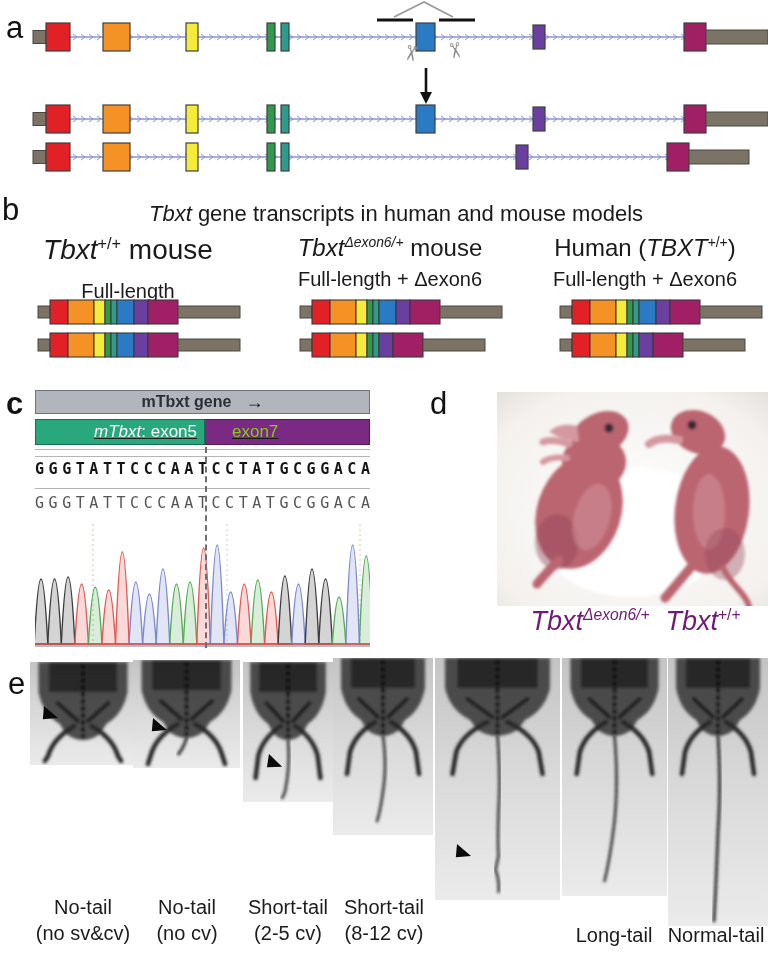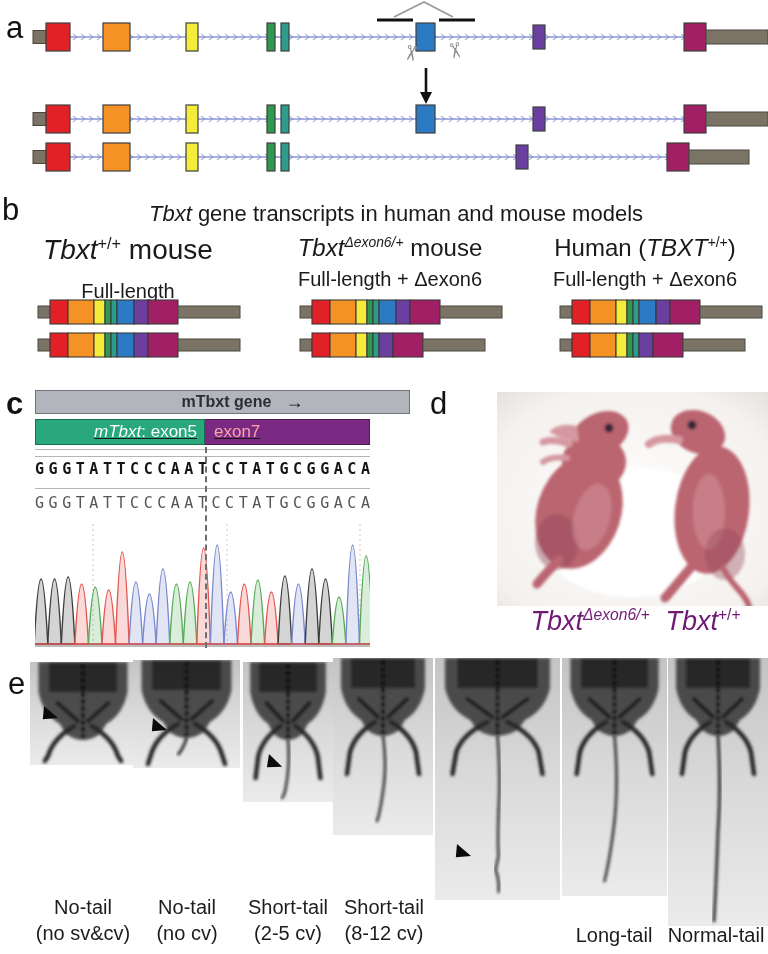--- a/index.html
+++ b/index.html
@@ -13,27 +13,27 @@
   i{font-style:italic;}
   .btitle{font-size:22px;}
   .rich{white-space:nowrap;}
   .rule{position:absolute;left:35px;width:335px;height:0;border-top:1px solid #b5b5b5;}
   .seqrow{position:absolute;left:35px;width:335px;display:flex;justify-content:space-between;
           font-family:"DejaVu Sans Mono",monospace;}
   .seqbold{font-weight:bold;font-size:15px;color:#141414;}
   .seqgray{font-size:15px;color:#555;}
   .genebar{position:absolute;left:35px;top:390px;width:333px;height:22px;background:#b2b6bc;
            border:1.5px solid #70747a;display:flex;align-items:center;justify-content:center;
-           font-size:16px;font-weight:bold;color:#2b2f33;padding-left:40px;}
+           font-size:16px;font-weight:bold;color:#2b2f33;}
   .genebar .arr{margin-left:14px;font-size:18px;color:#111;}
   .exonbars{position:absolute;left:35px;top:419px;width:335px;height:26px;display:flex;text-decoration:underline;}
   .ex5{width:170px;background:#29a87d;border:1px solid rgba(0,0,0,.35);color:#fff;font-size:17px;
        display:flex;align-items:center;justify-content:flex-end;padding-right:7px;box-sizing:border-box;}
-  .ex7{flex:1;background:#7a2a83;border:1px solid rgba(0,0,0,.35);border-left:none;color:#fca5a5;
-       font-size:17px;display:flex;align-items:center;padding-left:9px;box-sizing:border-box;}
+  .ex7{flex:1;background:#7a2a83;border:1px solid rgba(0,0,0,.35);border-left:none;color:#84cc16;
+       font-size:17px;display:flex;align-items:center;padding-left:27px;box-sizing:border-box;}
   .vdash{position:absolute;width:0;border-left:2px dashed #6e6e6e;}
   .elabel{position:absolute;font-size:20px;color:#1c1c1c;text-align:center;line-height:26px;}
   .dlabel{position:absolute;font-size:27px;color:#701a75;}
   .wt{position:absolute;font-size:20px;color:#333;}
 </style>
 </head>
 <body>
 
 <div id="fig">
 

